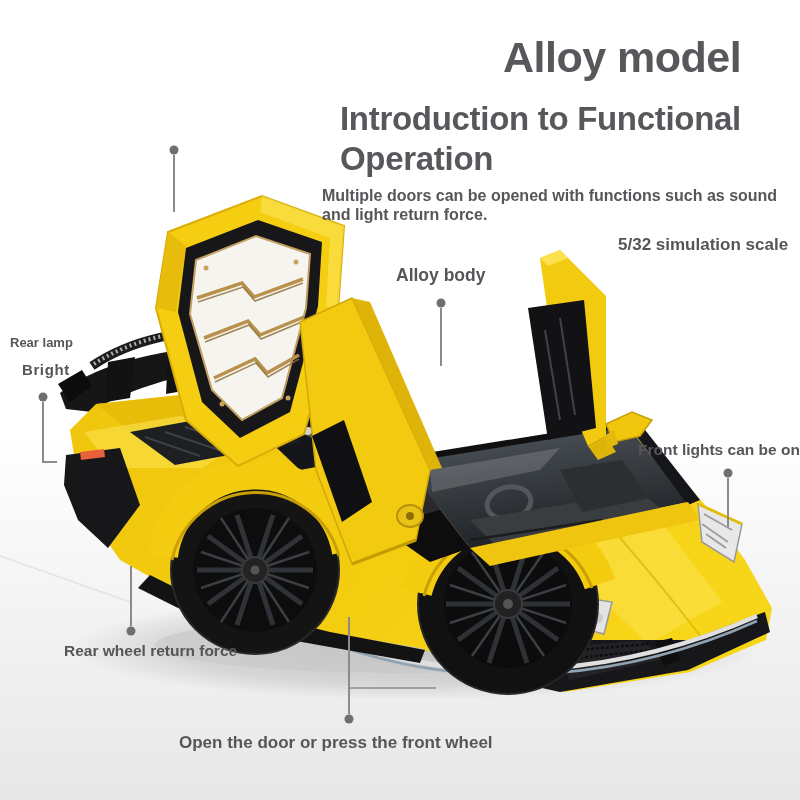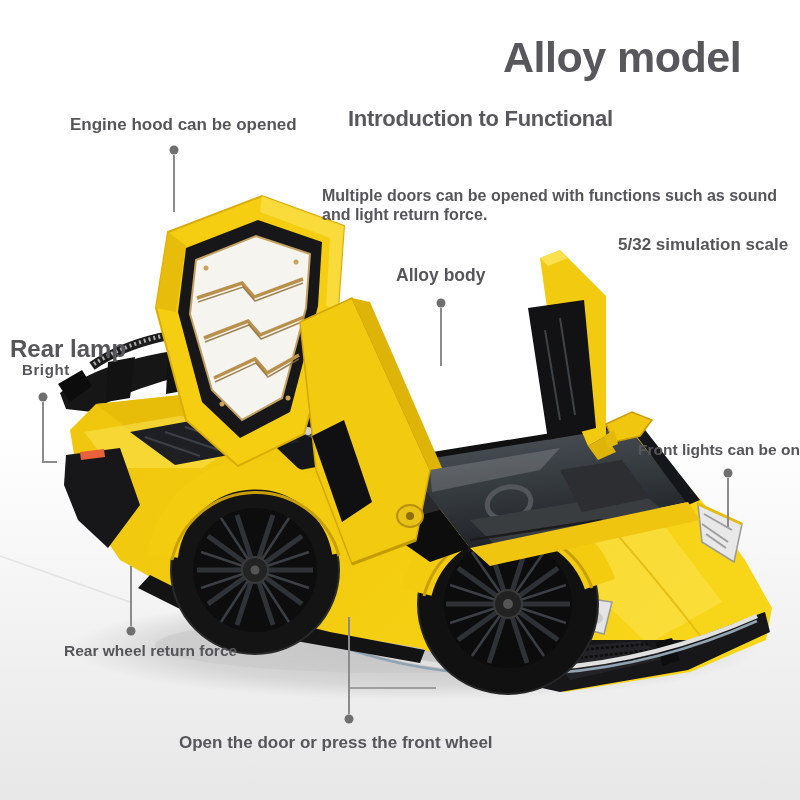--- a/index.html
+++ b/index.html
@@ -6,25 +6,25 @@
   .stage{
     position:relative;width:800px;height:800px;overflow:hidden;
     background:#84cc16;font-family:"Liberation Sans",sans-serif;
   }
   .stage svg{position:absolute;left:0;top:0;}
   .lbl{
     position:absolute;font-weight:700;color:#56565a;white-space:nowrap;
     -webkit-font-smoothing:antialiased;
   }
   .title{left:503px;top:33px;font-size:43px;letter-spacing:-0.5px;color:#58585c;}
-  .subtitle{left:348px;top:99px;font-size:22px;line-height:40px;letter-spacing:-0.3px;color:#58585c;}
+  .subtitle{left:340px;top:99px;font-size:33px;line-height:40px;letter-spacing:-0.3px;color:#58585c;}
   .desc{left:322px;top:186px;font-size:16px;line-height:19px;}
   .scale-note{left:618px;top:235px;font-size:17px;}
   .lab-engine{left:70px;top:115px;font-size:17px;}
-  .lab-rearlamp{left:10px;top:335px;font-size:24px;}
+  .lab-rearlamp{left:10px;top:335px;font-size:13px;}
   .lab-bright{left:22px;top:361px;font-size:15px;letter-spacing:0.6px;}
   .lab-body{left:396px;top:265px;font-size:17.5px;}
   .lab-front{left:638px;top:441px;font-size:15.5px;}
   .lab-rearwheel{left:64px;top:642px;font-size:15.5px;}
   .lab-trigger{left:179px;top:730px;width:336px;font-size:17px;line-height:26px;white-space:nowrap;}
 </style>
 </head>
 <body>
 
 <div class="stage">
@@ -238,30 +238,30 @@
         <path d="M 349,714 L 349,617" fill="none"></path>
         <path d="M 349,688 L 436,688" fill="none" stroke-width="1.5"></path>
       </g>
     </g>
   </svg>
 
   <div class="lbl title">Alloy model</div>
 
   <div class="lbl subtitle">
     <div>Introduction to Functional</div>
+    <div>Operation</div>
   </div>
 
   <div class="lbl desc">
     <div>Multiple doors can be opened with functions such as sound</div>
     <div>and light return force.</div>
   </div>
 
   <div class="lbl scale-note">5/32 simulation scale</div>
 
-  <div class="lbl lab-engine">Engine hood can be opened</div>
 
   <div class="lbl lab-rearlamp">Rear lamp</div>
   <div class="lbl lab-bright">Bright</div>
 
   <div class="lbl lab-body">Alloy body</div>
 
   <div class="lbl lab-rearwheel">Rear wheel return force</div>
 
   <div class="lbl lab-front">Front lights can be on</div>
 

